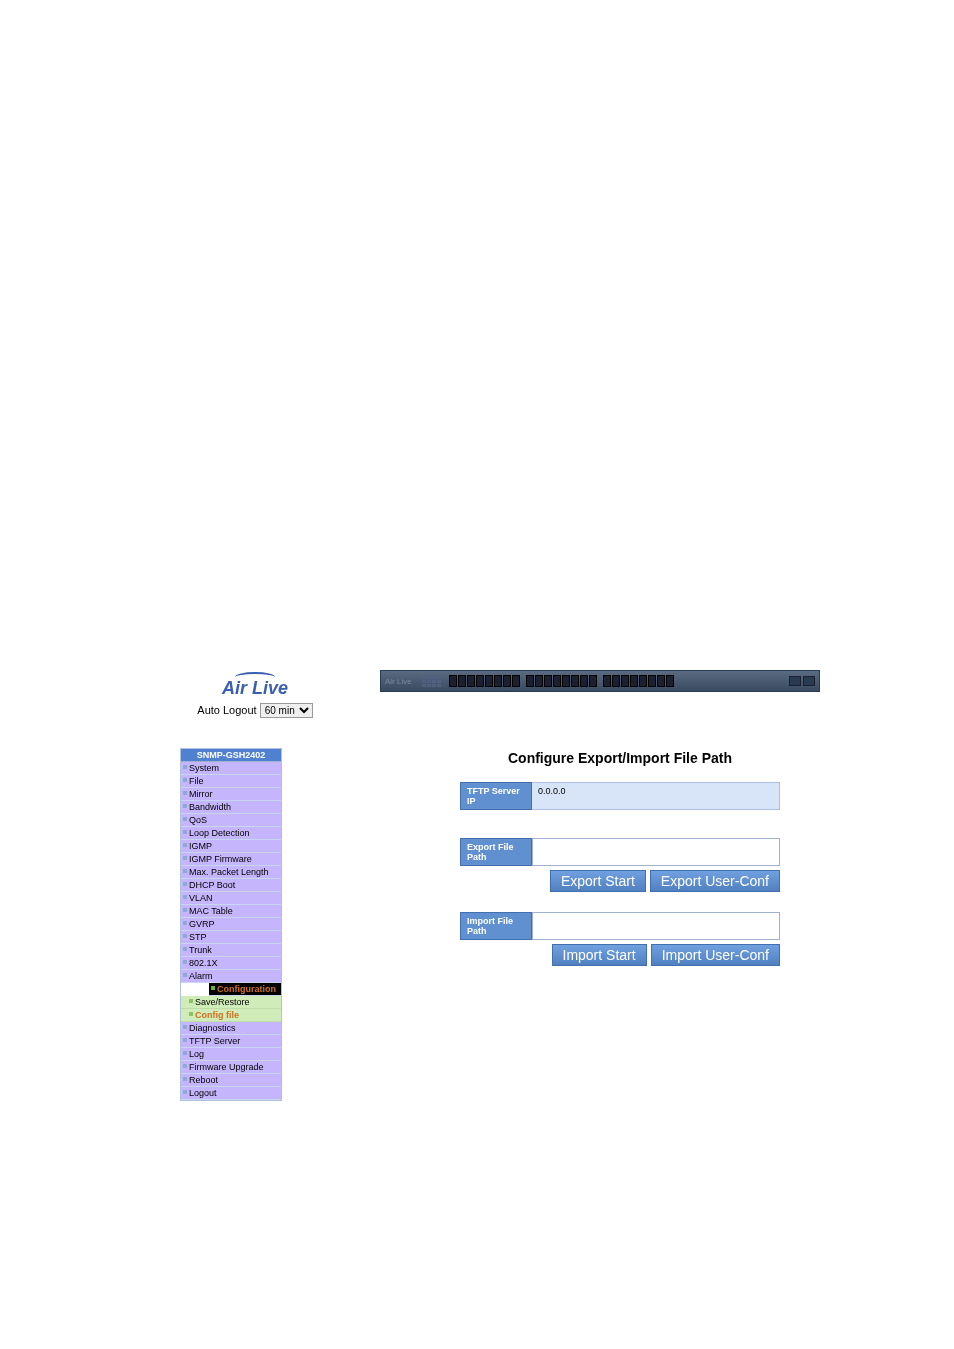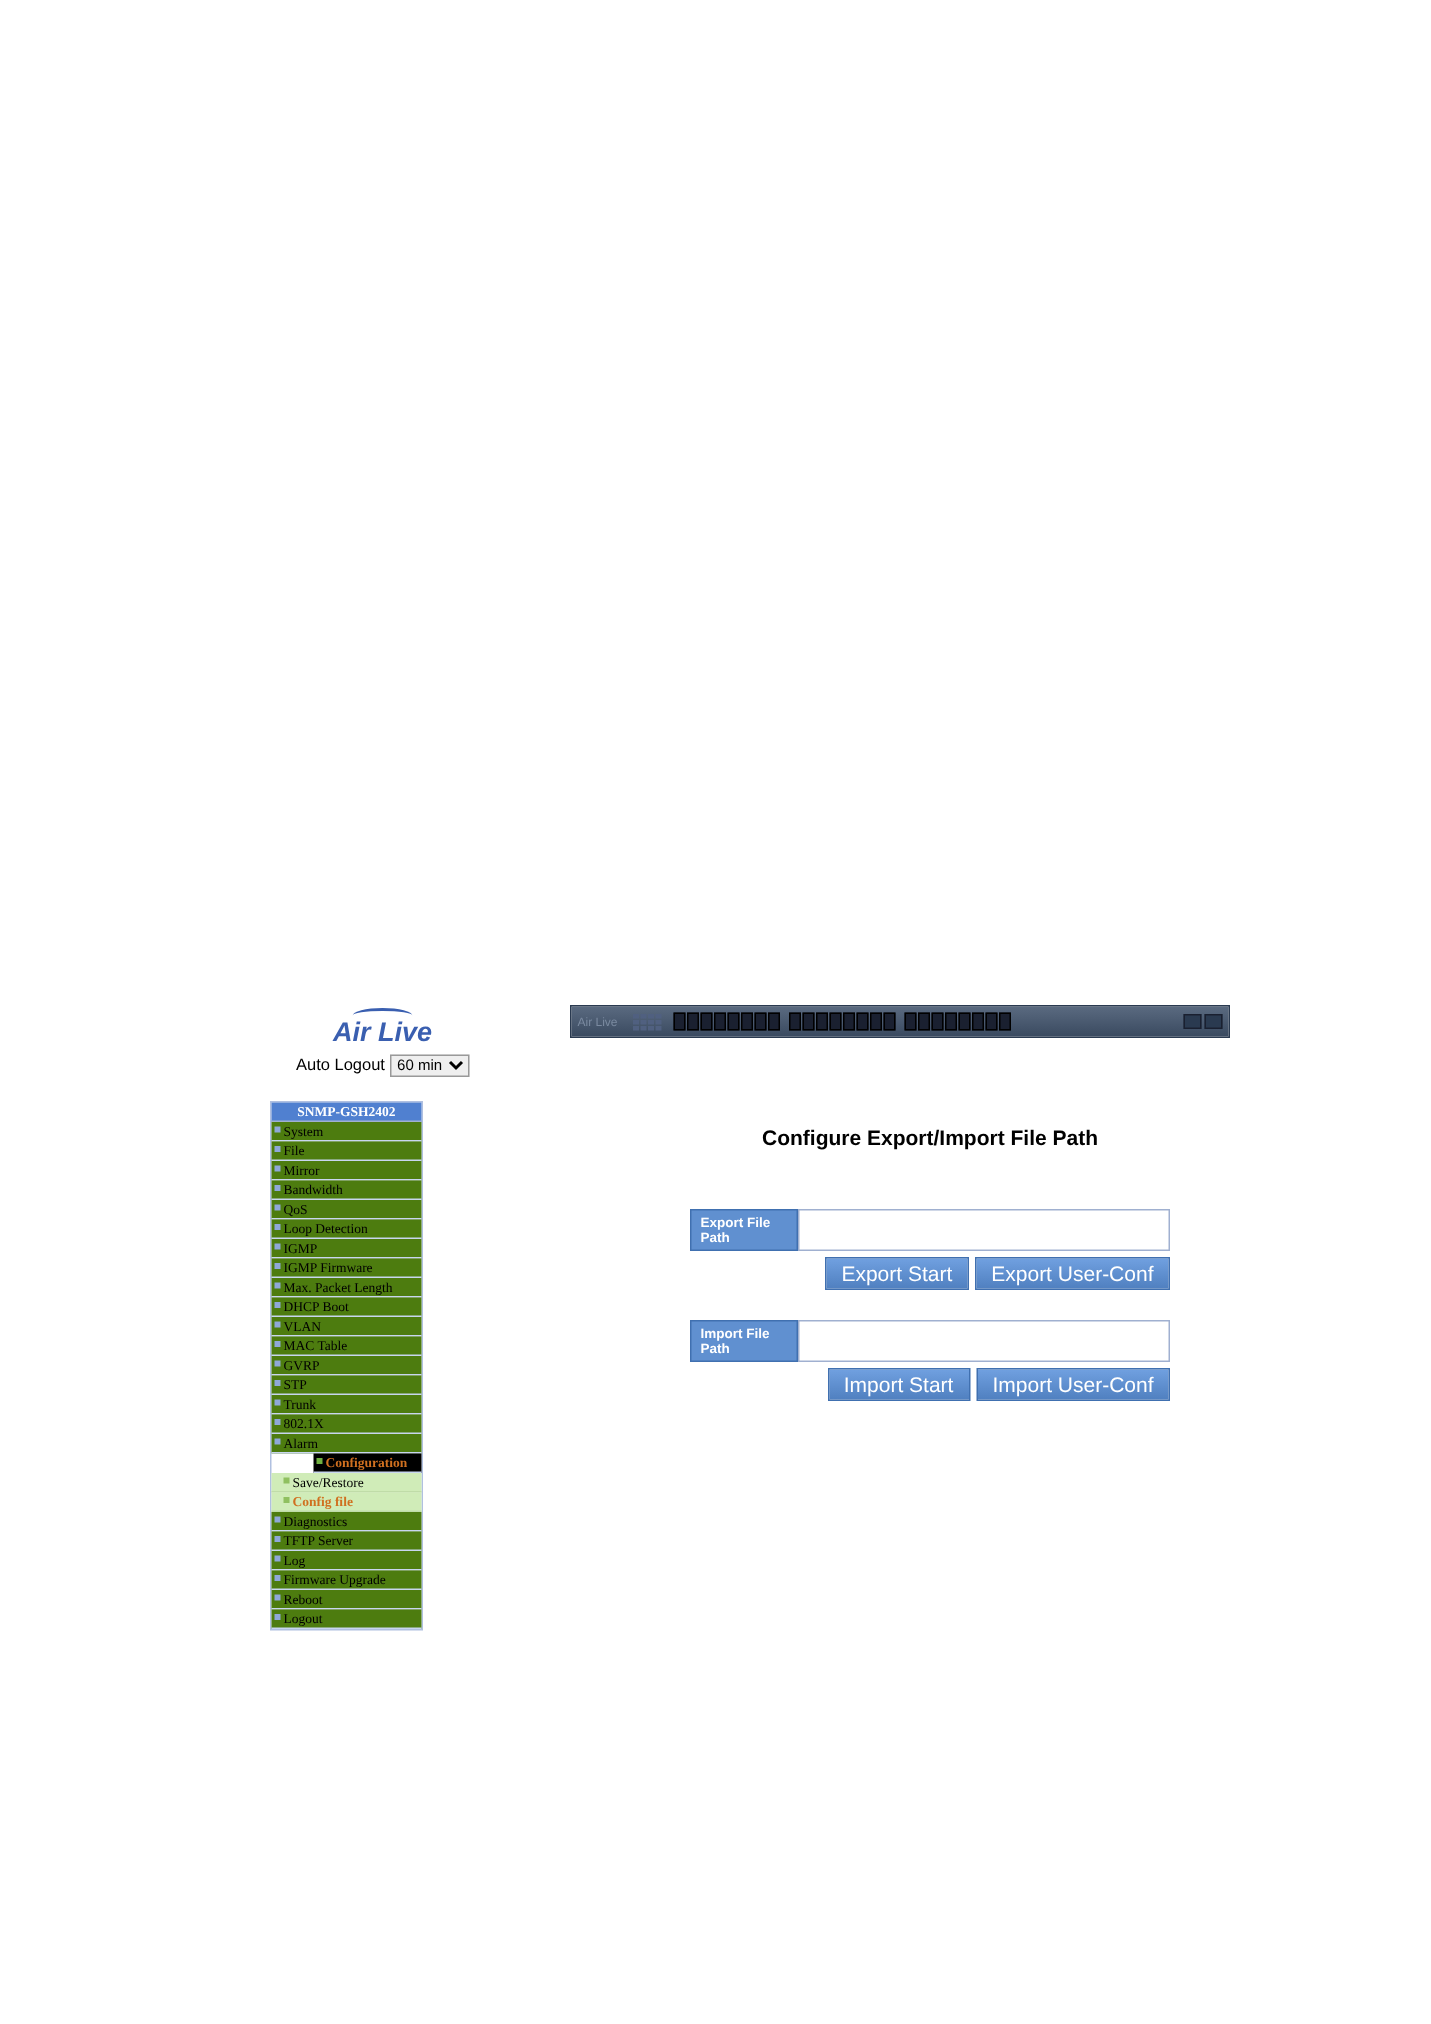--- a/index.html
+++ b/index.html
@@ -101,36 +101,35 @@
     gap: 1px;
   }
   .led {
     width: 4px;
     height: 3px;
     background: #506080;
   }
   .nav-menu {
     position: absolute;
     left: 0;
-    top: 62px;
+    top: 76px;
     width: 100px;
     border: 1px solid #b0c0e0;
-    font-family: Liberation Serif, serif;
   }
   .nav-header {
     background: #5080d0;
     color: #fff;
     font-size: 9px;
     font-weight: bold;
     text-align: center;
     padding: 1px 2px;
     border-bottom: 1px solid #a0b0d0;
   }
   .nav-item {
-    background: #4d7c0f;
+    background: #c4b5fd;
     color: #000;
     font-size: 9px;
     padding: 0px 2px 0px 8px;
     border-bottom: 1px solid #c8d6ef;
     cursor: pointer;
     position: relative;
     line-height: 12px;
     white-space: nowrap;
   }
   .nav-item::before {
@@ -344,20 +343,24 @@
       <div class="nav-item">TFTP Server</div>
       <div class="nav-item">Log</div>
       <div class="nav-item">Firmware Upgrade</div>
       <div class="nav-item">Reboot</div>
       <div class="nav-item">Logout</div>
     </div>
 
     <div class="main-panel">
       <div class="main-title">Configure Export/Import File Path</div>
 
+      <div class="form-row">
+        <div class="form-label">TFTP Server IP</div>
+        <div class="form-value">0.0.0.0</div>
+      </div>
 
       <div class="section-gap"></div>
 
       <div class="form-row">
         <div class="form-label">Export File Path</div>
         <div class="form-input">
           <input type="text" value="" style="">
         </div>
       </div>
       <div class="button-row">

